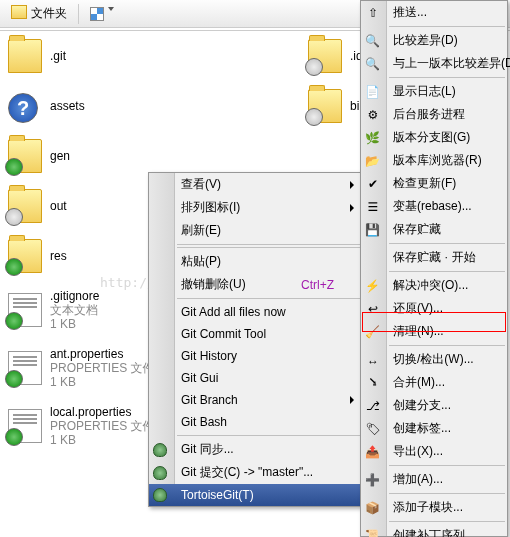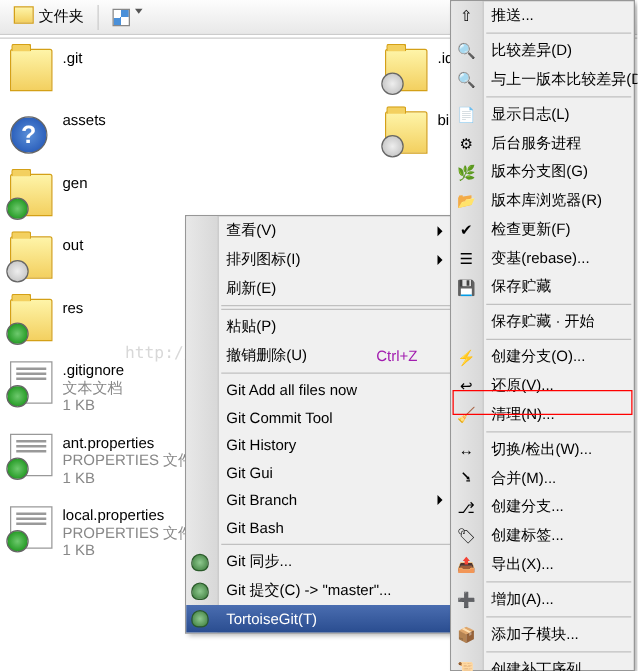--- a/index.html
+++ b/index.html
@@ -4,21 +4,21 @@
 <style>
 * { margin: 0; padding: 0; box-sizing: border-box; font-family: "Microsoft YaHei", "SimSun", Tahoma, sans-serif; font-size: 12px; }
 body { background: #fff; width: 510px; height: 537px; overflow: hidden; position: relative; }
 .toolbar { height: 28px; background: linear-gradient(#fdfdfd, #e8e8e8); border-bottom: 1px solid #ccc; display: flex; align-items: center; padding: 0 4px; gap: 4px; }
 .tb-btn { display: flex; align-items: flex-start; gap: 4px; padding: 2px 6px; border: 1px solid transparent; }
 .dropdown-arrow { width: 0; height: 0; border-left: 3px solid transparent; border-right: 3px solid transparent; border-top: 4px solid #555; }
 .sep { width: 1px; height: 20px; background: #ccc; }
 .content { position: relative; padding-top: 8px; border-top: 1px solid #ccc; margin-top: 2px; }
 .file-grid { display: flex; flex-direction: column; gap: 16px; padding-left: 8px; }
 .file-row { display: flex; gap: 120px; }
-.file-item { display: flex; gap: 8px; min-width: 180px; }
+.file-item { display: flex; align-items: center; gap: 8px; min-width: 180px; }
 .file-icon { width: 34px; height: 34px; position: relative; }
 .folder-icon { background: linear-gradient(#fef4a8, #f3d060); border-radius: 2px 2px 0 0; border: 1px solid #d4a017; position: relative; }
 .folder-icon::before { content: ""; position: absolute; top: -5px; left: 0; width: 14px; height: 5px; background: #f3d060; border: 1px solid #d4a017; border-bottom: none; border-radius: 2px 2px 0 0; }
 .overlay { position: absolute; bottom: -4px; left: -4px; width: 18px; height: 18px; border-radius: 50%; border: 1px solid #666; }
 .overlay-green { background: radial-gradient(#6ec96e, #0a8a0a); }
 .overlay-gray { background: radial-gradient(#eee, #bbb); }
 .overlay-q { background: radial-gradient(#5a8fd8, #1a4db0); color: #fff; font-weight: bold; font-size: 14px; text-align: center; line-height: 16px; }
 .file-doc { background: #fff; border: 1px solid #999; position: relative; }
 .file-doc::after { content: ""; position: absolute; top: 4px; left: 4px; right: 4px; height: 2px; background: #999; box-shadow: 0 4px 0 #999, 0 8px 0 #999; }
 .file-info { display: flex; flex-direction: column; line-height: 14px; }
@@ -263,21 +263,21 @@
       <span class="ctx-ico ico-gen">💾</span>
       <span>保存贮藏</span>
     </div>
   <div class="ctx-sep"></div>
   <div class="ctx-item">
       <span>保存贮藏 · 开始</span>
     </div>
   <div class="ctx-sep"></div>
   <div class="ctx-item">
       <span class="ctx-ico ico-gen">⚡</span>
-      <span>创建分支(O)...</span>
+      <span>解决冲突(O)...</span>
     </div>
   <div class="ctx-item">
       <span class="ctx-ico ico-gen">↩</span>
       <span>还原(V)...</span>
     </div>
   <div class="ctx-item">
       <span class="ctx-ico ico-gen">🧹</span>
       <span>清理(N)...</span>
     </div>
   <div class="ctx-sep"></div>

